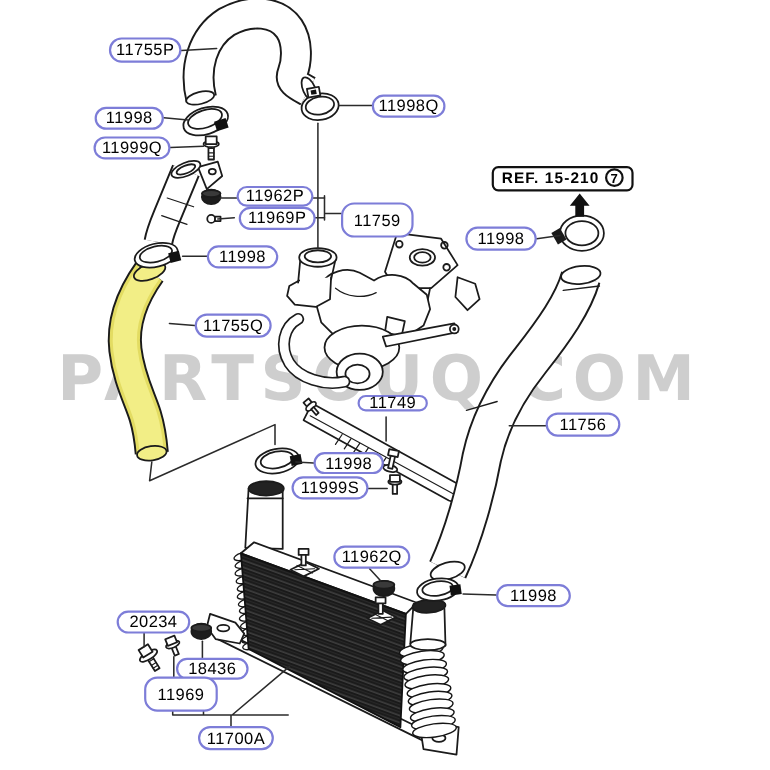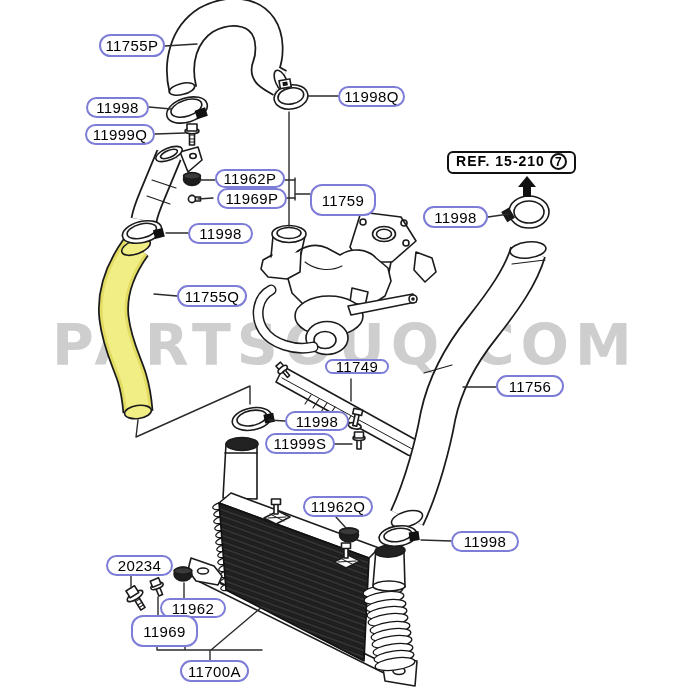--- a/index.html
+++ b/index.html
@@ -293,21 +293,21 @@
   <div class="callout" style="left:423px;top:206px;width:65px;height:22px">11998</div>
   <div class="callout" style="left:188px;top:223px;width:65px;height:21px">11998</div>
   <div class="callout" style="left:177px;top:285px;width:70px;height:22px">11755Q</div>
   <div class="callout" style="left:325px;top:359px;width:64px;height:15px">11749</div>
   <div class="callout" style="left:496px;top:375px;width:68px;height:22px">11756</div>
   <div class="callout" style="left:285px;top:411px;width:64px;height:20px">11998</div>
   <div class="callout" style="left:265px;top:433px;width:70px;height:21px">11999S</div>
   <div class="callout" style="left:303px;top:496px;width:70px;height:21px">11962Q</div>
   <div class="callout" style="left:451px;top:531px;width:68px;height:21px">11998</div>
   <div class="callout" style="left:106px;top:555px;width:67px;height:21px">20234</div>
-  <div class="callout" style="left:160px;top:598px;width:66px;height:20px">11962</div>
+  <div class="callout" style="left:160px;top:598px;width:66px;height:20px">18436</div>
   <div class="callout" style="left:131px;top:615px;width:67px;height:32px">11969</div>
   <div class="callout" style="left:180px;top:660px;width:69px;height:22px">11700A</div>
 
   <div class="refbox" style="left:447px;top:151px;width:129px;height:23px">
     <span>REF. 15-210</span>
     <span class="refnum">7</span>
   </div>
 
 </div>
 

